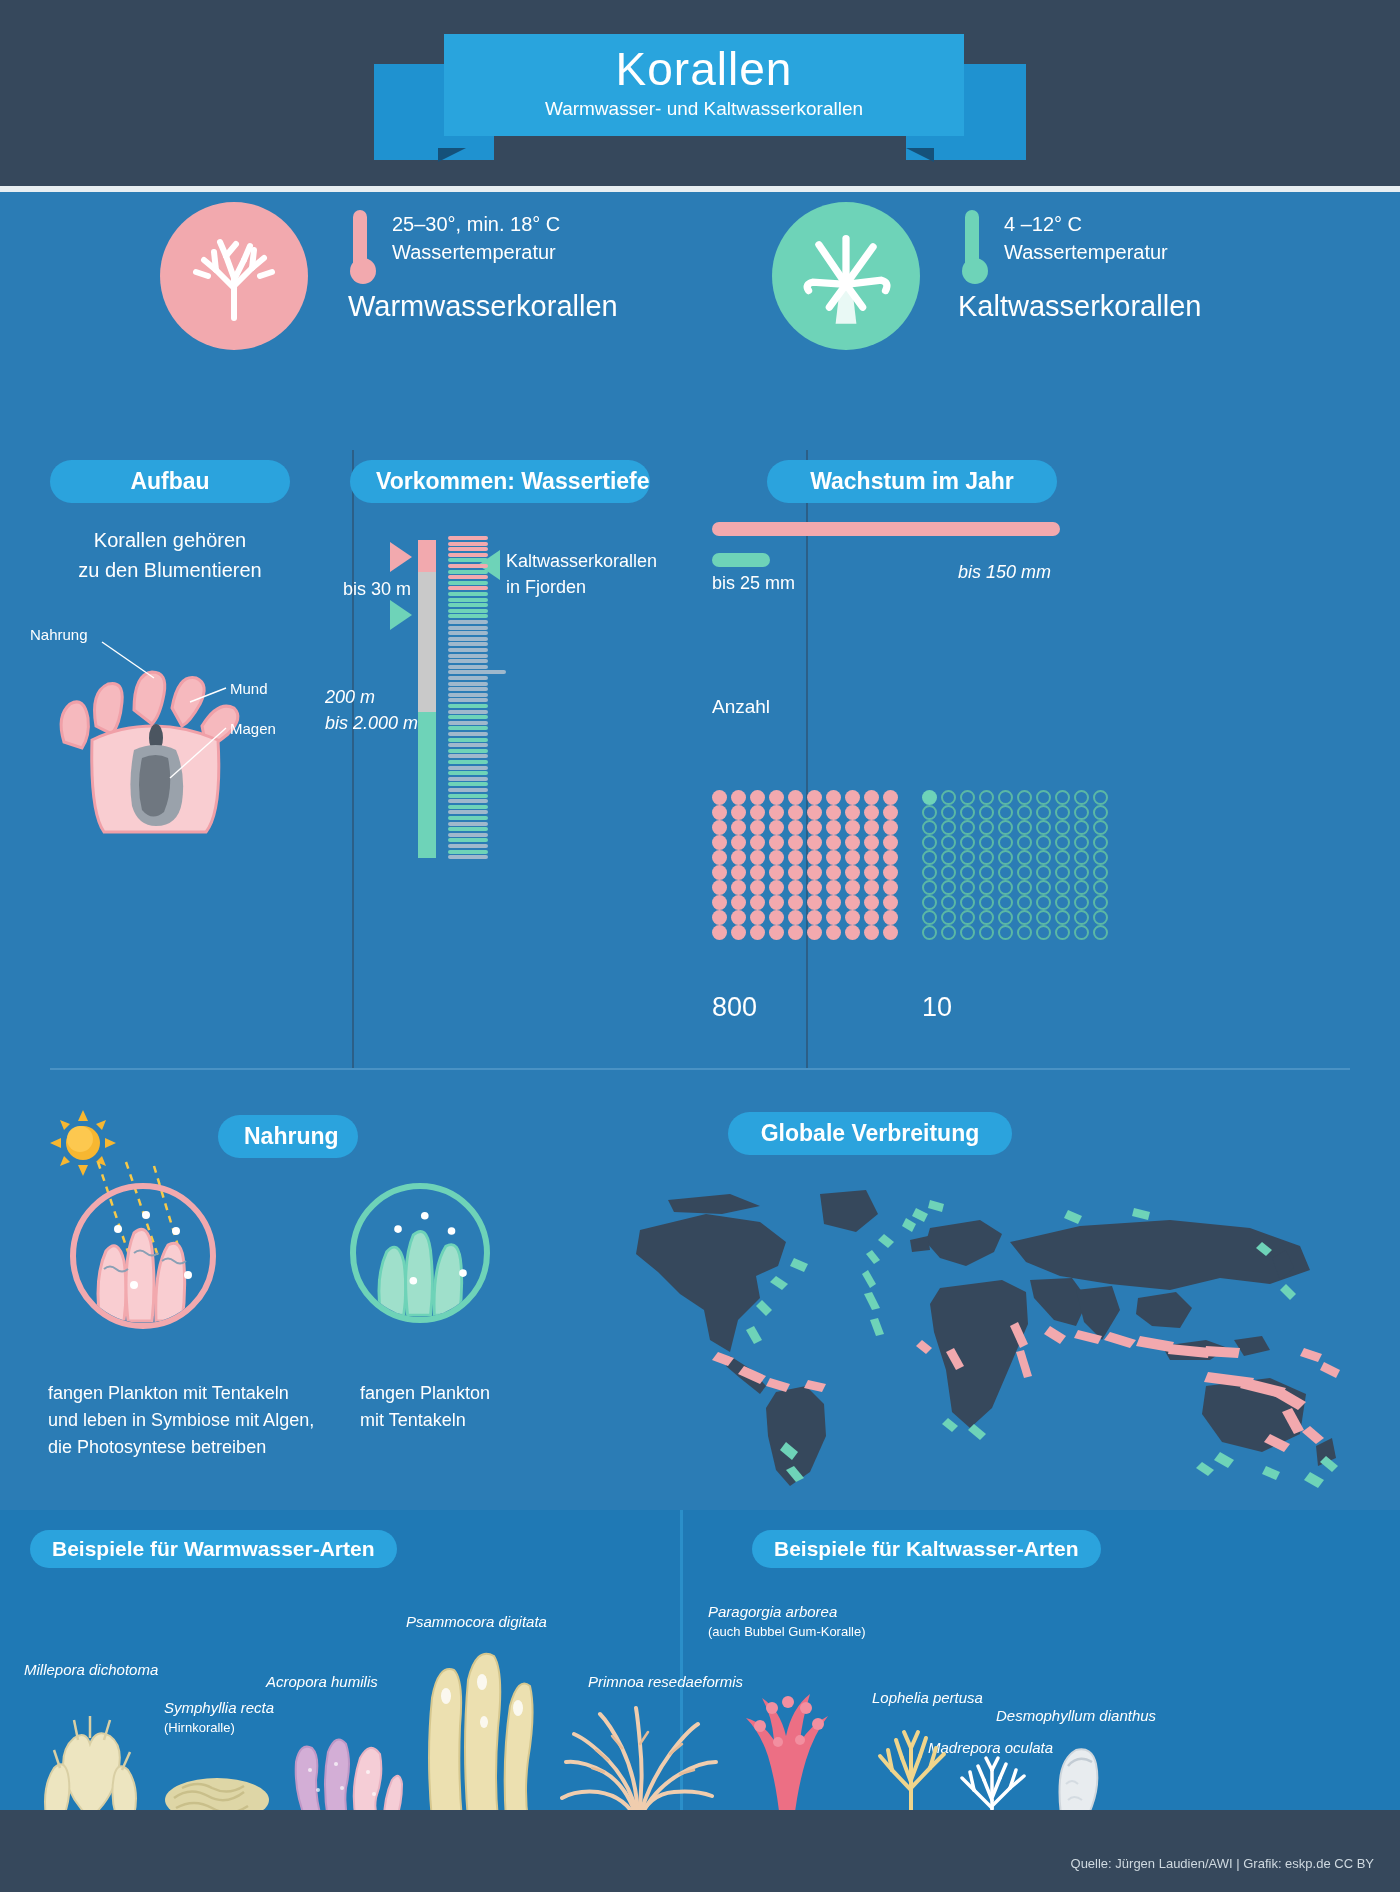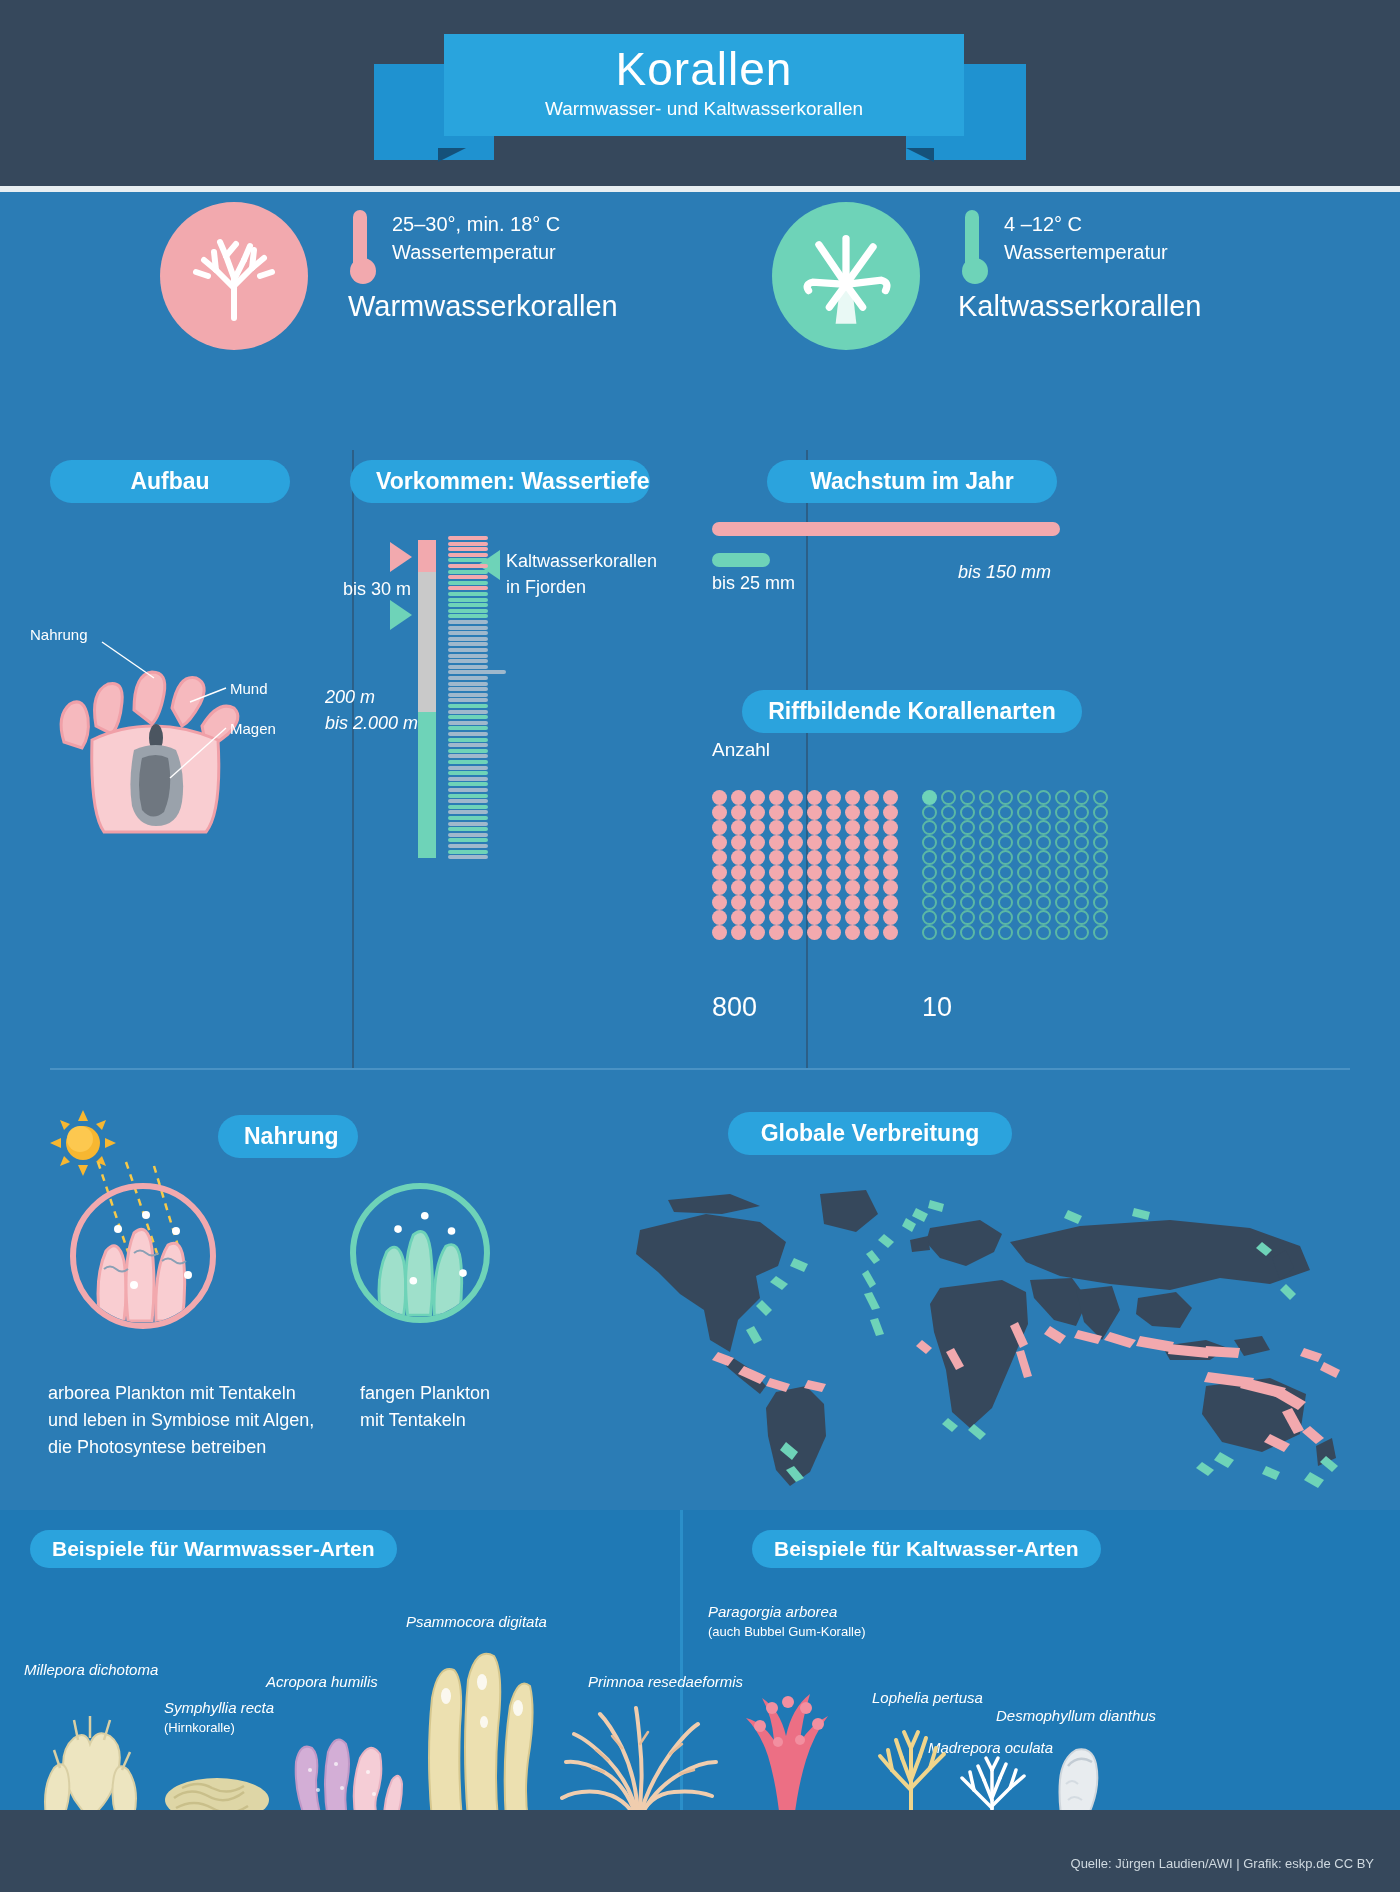--- a/index.html
+++ b/index.html
@@ -244,20 +244,24 @@
   </div>
   <div class="type-name cold-name">Kaltwasserkorallen</div>
 </div>
 
 <div class="vdiv" style="top:450px;left:352px;height:620px;"></div>
 <div class="vdiv" style="top:450px;left:806px;height:620px;"></div>
 <div class="hdiv" style="top:1068px;left:50px;width:1300px;"></div>
 
 <div class="aufbau">
   <div class="pill">Aufbau</div>
+  <div class="aufbau-text">
+    <div>Korallen gehören</div>
+    <div>zu den Blumentieren</div>
+  </div>
 </div>
 <div class="polyp-wrap">
   <svg width="270" height="210" viewBox="0 0 270 210">
 
     <g fill="#f6b9be" stroke="#f0a0a8" stroke-width="3">
       <path d="M34 112 Q26 86 40 74 Q54 66 58 88 Q60 106 52 118 Z"></path>
       <path d="M66 96 Q60 62 78 54 Q94 50 92 72 Q90 94 82 104 Z"></path>
       <path d="M104 80 Q104 44 122 42 Q138 42 134 64 Q130 86 122 94 Z"></path>
       <path d="M142 78 Q148 44 166 48 Q180 54 170 74 Q160 92 152 96 Z"></path>
       <path d="M172 96 Q188 70 204 78 Q214 88 198 104 Q184 116 176 116 Z"></path>
@@ -362,21 +366,20 @@
 
 <div class="growth">
   <div class="pill">Wachstum im Jahr</div>
 </div>
 <div class="gbar" style="top:522px;left:712px;width:348px;background:#f2a9ae;"></div>
 <div class="gbar" style="top:553px;left:712px;width:58px;background:#6ed3b8;"></div>
 <div class="glabel" style="top:573px;left:712px;">bis 25 mm</div>
 <div class="glabel" style="top:562px;left:958px;font-style:italic;">bis 150 mm</div>
 
 <div class="reef">
-  <div class="pill">Riffbildende Korallenarten</div>
   <div class="reef-sub">Anzahl</div>
 </div>
 <div class="dotgrid" id="dotgrid-warm" style="top:790px;left:712px;">
     <div class="dot filled-pink"></div>
     <div class="dot filled-pink"></div>
     <div class="dot filled-pink"></div>
     <div class="dot filled-pink"></div>
     <div class="dot filled-pink"></div>
     <div class="dot filled-pink"></div>
     <div class="dot filled-pink"></div>
@@ -636,21 +639,21 @@
     <g fill="#ffffff">
       <circle cx="44" cy="42" r="4"></circle>
         <circle cx="72" cy="28" r="4"></circle>
       <circle cx="100" cy="44" r="4"></circle>
         <circle cx="60" cy="96" r="4"></circle>
       <circle cx="112" cy="88" r="4"></circle>
     </g>
   </svg>
 </div>
 <div class="food-text" style="top:1380px;left:48px;">
-  <div>arborea Plankton mit Tentakeln</div>
+  <div>fangen Plankton mit Tentakeln</div>
   <div>und leben in Symbiose mit Algen,</div>
   <div>die Photosyntese betreiben</div>
 </div>
 <div class="food-text" style="top:1380px;left:360px;">
   <div>fangen Plankton</div>
   <div>mit Tentakeln</div>
 </div>
 
 <div class="map-pill">
   <div class="pill">Globale Verbreitung</div>

